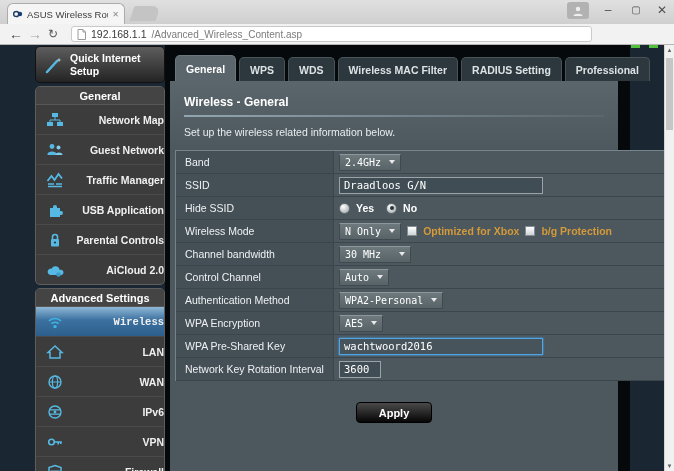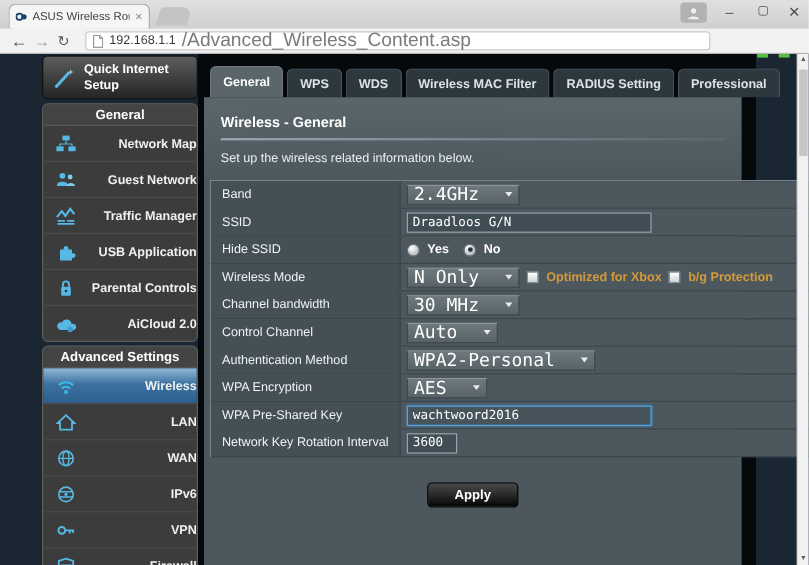--- a/index.html
+++ b/index.html
@@ -26,21 +26,21 @@
   .toolbar { position:absolute; left:0; top:24px; width:674px; height:21px;
     background:#f2f2f2; border-bottom:1px solid #b6b6b6; }
   .navbtn { position:absolute; top:1px; font-size:14px; line-height:19px; }
   .nav-back { left:9px; color:#4c4c4c; }
   .nav-fwd  { left:28px; color:#a6a6a6; }
   .nav-reload { left:48px; color:#565656; font-size:12px; }
   .urlbar { position:absolute; left:71px; top:2px; width:521px; height:16px;
     background:#fff; border:1px solid #c9c9c9; border-radius:3px;
     display:flex; align-items:center; gap:5px; padding:0 5px; }
   .url-host { font-size:10.5px; color:#3a3a3a; }
-  .url-path { font-size:16px; color:#7b7b7b; }
+  .url-path { font-size:10px; color:#7b7b7b; }
   .tb-ext { position:absolute; left:597px; top:27px; }
   .tb-star { position:absolute; left:613px; top:25px; font-size:13px; color:#9b9b9b; }
   .tb-red { position:absolute; left:634px; top:28px; width:11px; height:11px;
     border:3px solid #d5412e; border-radius:50%; }
   .tb-menu { position:absolute; left:652px; top:26px; font-size:13px; color:#565656; }
 
   
   .page { position:absolute; left:0; top:45px; width:674px; height:426px;
     background:#1a2733; overflow:hidden; }
   .black-band { position:absolute; left:165px; top:0; width:465px; height:426px; background:#05090b; }
@@ -61,21 +61,21 @@
     display:flex; align-items:center; gap:7px; padding:0 7px;
     color:#fff; font-size:10.5px; font-weight:bold; line-height:1.2; }
   .side-panel { position:absolute; left:35px; width:130px; background:#3c3c3c;
     border:1px solid #5e5e5e; border-radius:5px; overflow:hidden; }
   .sp-general { top:41px; height:199px; }
   .sp-advanced { top:243px; height:201px; }
   .sp-header { height:18px; line-height:18px; text-align:center; color:#fff;
     font-size:11px; font-weight:bold; background:#444; border-bottom:1px solid #575757; }
   .side-item { height:30px; display:flex; align-items:center; gap:9px; padding-left:10px;
     border-bottom:1px solid #4a4a4a; color:#f0f0f0; font-size:10.5px; font-weight:bold; cursor:pointer;justify-content:space-between; }
-  .side-item.selected { background:linear-gradient(#8fb8d6,#3c71a0 45%,#2c5f8c); }
+  .side-item.selected { background:linear-gradient(#8fb8d6,#3c71a0 45%,#2c5f8c);font-family:Liberation Mono, monospace; }
 
   
   .ctabs { position:absolute; left:175px; top:10px; display:flex; gap:3px; align-items:flex-end; }
   .ctab { height:24px; line-height:24px; padding:0 10px; font-size:10.5px; font-weight:bold;
     color:#dde3e5; background:#2c383e; border:1px solid #48545a; border-bottom:none;
     border-radius:5px 5px 0 0; cursor:pointer; }
   .ctab.active { background:#5a666b; border-color:#6b777c; height:26px; line-height:26px; color:#fff; }
 
   
   .content-panel { position:absolute; left:170px; top:36px; width:448px; height:390px;
@@ -84,24 +84,24 @@
   .title-divider { margin:6px 14px 0; height:2px;
     background:linear-gradient(to right,#93a6b0,rgba(147,166,176,0.1)); }
   .content-desc { margin:9px 14px 8px; font-size:10.5px; color:#e9eef0; }
 
   .form-table { margin:12px 5px; width:512px; border:1px solid #76838a; border-bottom:none; }
   .frow { display:flex; height:23px; border-bottom:1px solid #3b454c; background:#4c575e; }
   .frow-label { width:158px; background:#454f56; color:#eef2f4; font-size:10.5px;
     display:flex; align-items:center; padding-left:9px; border-right:1px solid #3b454c; }
   .frow-value { flex:1; display:flex; align-items:center; padding-left:5px; gap:6px; }
 
-  .sel { display:inline-flex; align-items:center; justify-content:space-between; gap:22px;
+  .sel { display:inline-flex; align-items:center; justify-content:space-between; gap:8px;
     height:17px; padding:0 5px; background:linear-gradient(#6e797e,#586368);
     border:1px solid #3f494f; border-top-color:#8d979b; color:#fff;
-    font-family:"DejaVu Sans Mono", monospace; font-size:15px; cursor:pointer; }
+    font-family:"DejaVu Sans Mono", monospace; font-size:10px; cursor:pointer; }
   .arr { width:0; height:0; border-left:3.5px solid transparent;
     border-right:3.5px solid transparent; border-top:4px solid #e9e9e9; }
   .w-band{min-width:52px;} .w-mode{min-width:60px;} .w-bw{min-width:72px;}
   .w-ch{min-width:44px;} .w-auth{min-width:104px;} .w-enc{min-width:40px;}
 
   .txt { height:17px; background:#414d55; border:1px solid #9aa4a8; color:#fff;
     font-family:"DejaVu Sans Mono", monospace; font-size:10.5px; padding:0 4px; }
   .txt-ssid { width:204px; }
   .txt-psk { width:204px; border-color:#4da6e8; background:#47545c;
     box-shadow:0 0 2px #4da6e8; }

